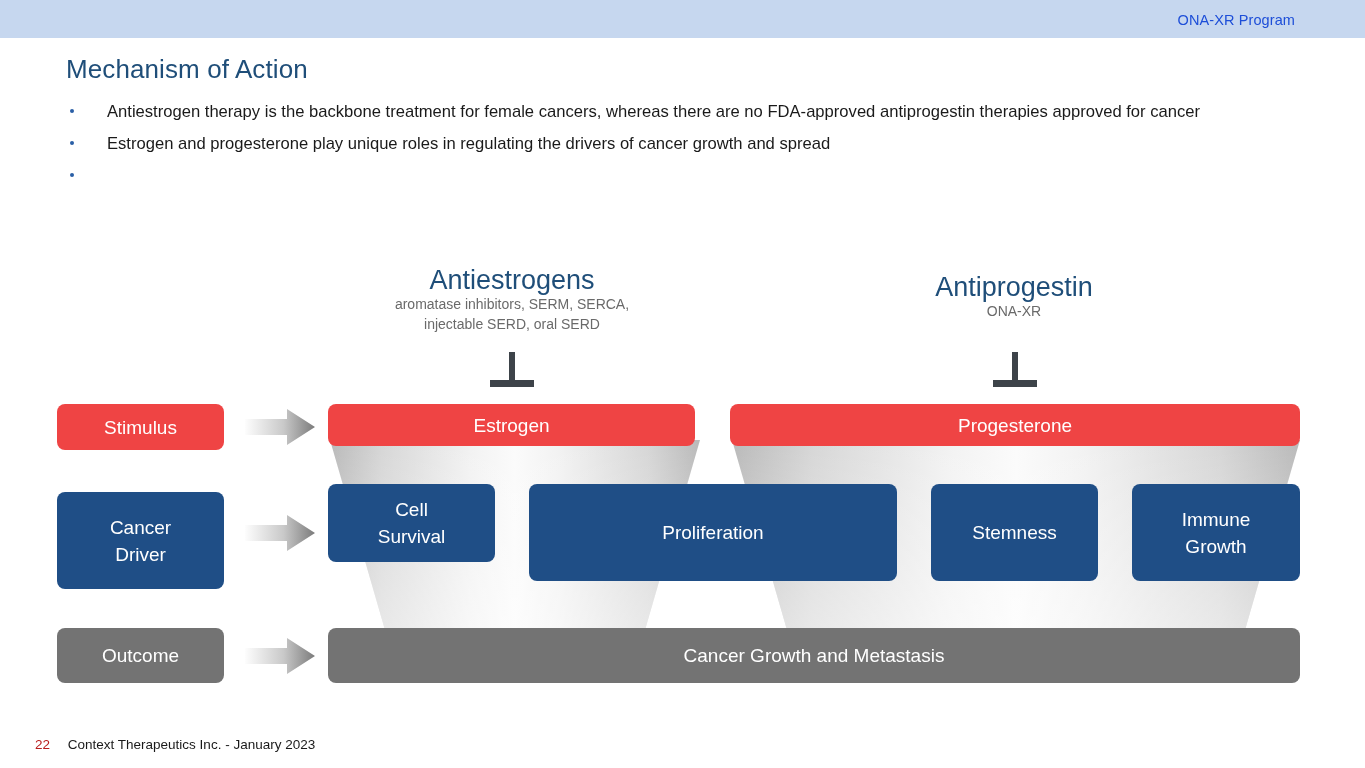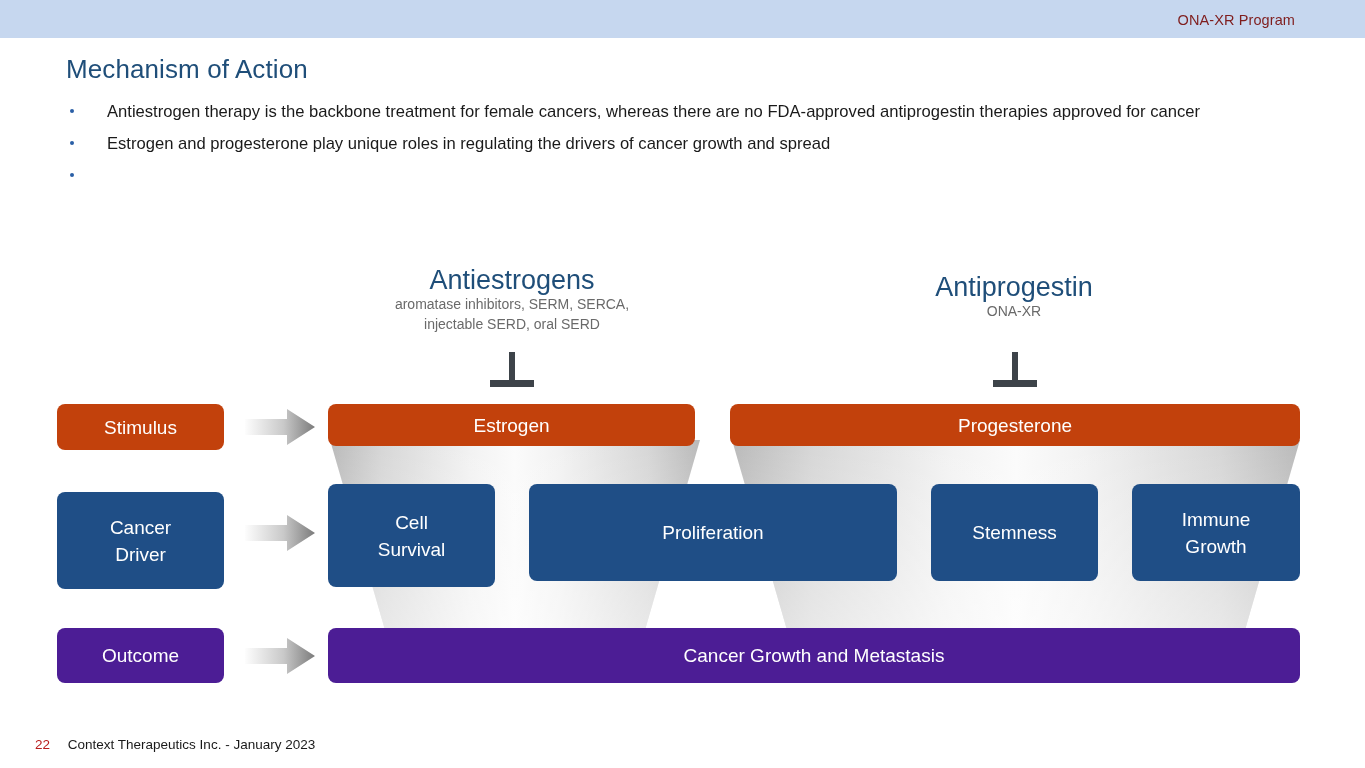--- a/index.html
+++ b/index.html
@@ -21,21 +21,21 @@
     position: absolute;
     left: 0; top: 0;
     width: 1365px; height: 38px;
     background: #c6d7ef;
   }
   #header-band-title {
     position: absolute;
     right: 70px;
     top: 12px;
     font-size: 14.5px;
-    color: #7f1d1d;
+    color: #1d4ed8;
     letter-spacing: 0.1px;
   }
 
   
   #page-title {
     position: absolute;
     left: 66px;
     top: 54px;
     font-size: 26px;
     color: #1f4e79;
@@ -117,23 +117,23 @@
     align-items: center;
     justify-content: center;
     text-align: center;
     color: #ffffff;
     font-size: 19px;
     line-height: 27px;
     box-sizing: border-box;
     padding: 2px 6px;
     white-space: pre-line;
   }
-  .box.orange { background: #c2410c; }
+  .box.orange { background: #ef4444; }
   .box.blue   { background: #1f4e86; }
-  .box.gray   { background: #4c1d95; }
+  .box.gray   { background: #737373; }
 
   .box.label-box { font-size: 19px; }
 
   
   .funnel { position: absolute; }
   .funnel svg { display: block; }
 
   
   .arrow { position: absolute; }
   .arrow svg { display: block; }
@@ -275,21 +275,21 @@
         <linearGradient id="arrowGrad2" x1="0" y1="0" x2="1" y2="0">
           <stop offset="0%" stop-color="#fdfdfd"></stop>
           <stop offset="55%" stop-color="#c9c9c9"></stop>
           <stop offset="100%" stop-color="#7b7b7b"></stop>
         </linearGradient>
       </defs>
       <path d="M0,11 L42,11 L42,1 L70,19 L42,37 L42,27 L0,27 Z" fill="url(#arrowGrad2)"></path>
     </svg>
   </div>
 
-  <div class="box blue" style="left:328px; top:484px; width:167px; height:103px;">
+  <div class="box blue" style="left:328px; top:484px; width:167px; height:78px;">
     <span>Cell
 Survival</span>
   </div>
   <div class="box blue" style="left:529px; top:484px; width:368px; height:97px;">
     <span>Proliferation</span>
   </div>
   <div class="box blue" style="left:931px; top:484px; width:167px; height:97px;">
     <span>Stemness</span>
   </div>
   <div class="box blue" style="left:1132px; top:484px; width:168px; height:97px;">

